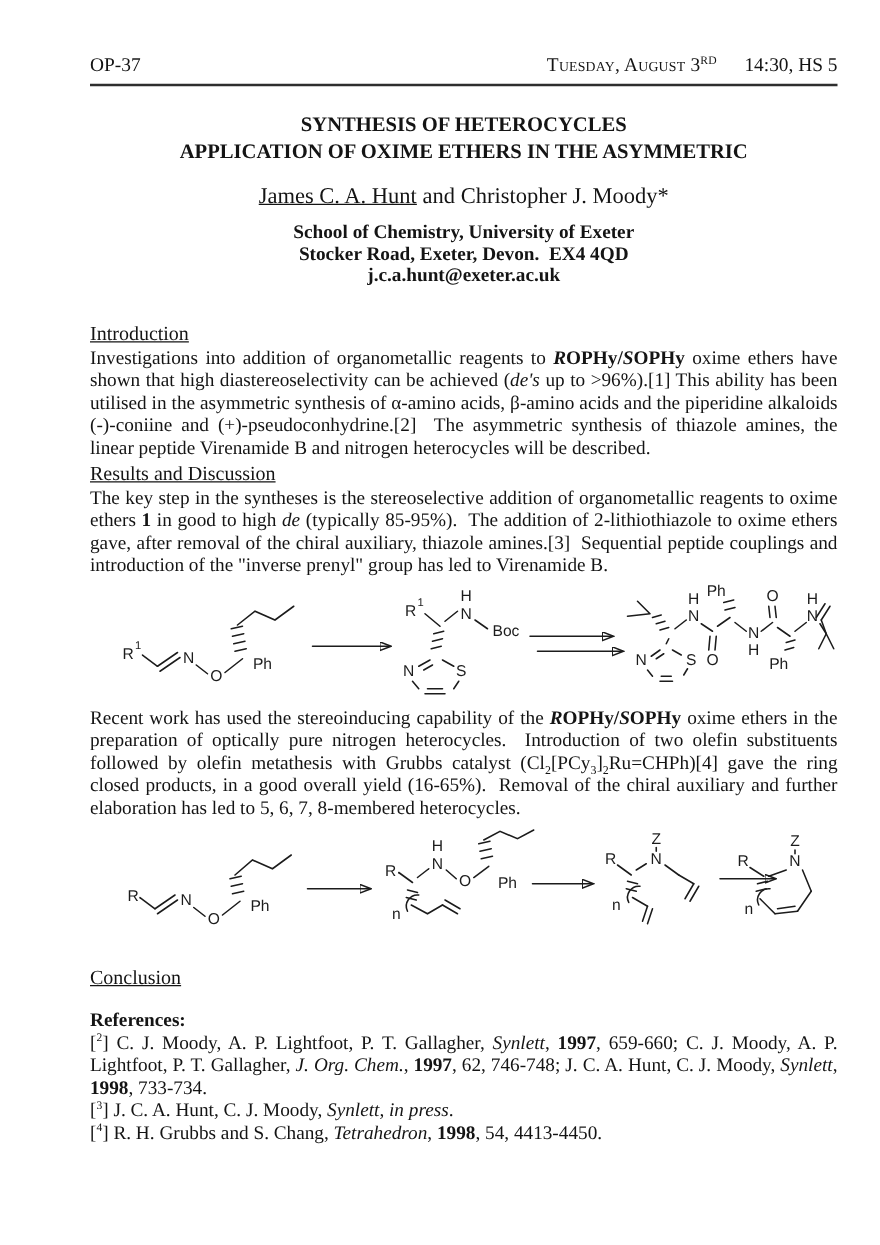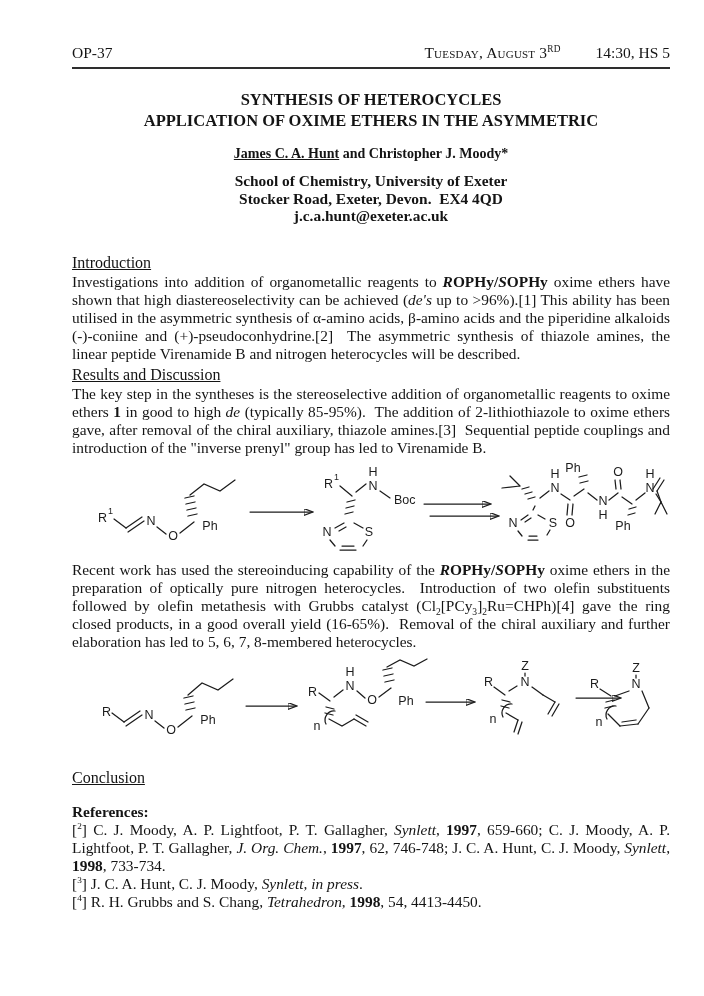--- a/index.html
+++ b/index.html
@@ -6,26 +6,26 @@
   body{
     width:704px;height:996px;background:#ffffff;color:#141414;
     font-family:"Liberation Serif", serif;overflow:hidden;
   }
   .page{padding:44px 34px 0 72px;width:598px;box-sizing:content-box;}
   
   .hdr{display:flex;justify-content:space-between;align-items:center;
        border-bottom:2.5px solid #2e2e2e;padding-bottom:5px;font-size:15.5px;}
   .hdr-right{white-space:nowrap;}
   .smallcaps{font-variant:small-caps;letter-spacing:0.2px;}
-  .hdr-time{margin-left:31px;}
+  .hdr-time{margin-left:18px;}
   sup{font-size:0.6em;vertical-align:super;line-height:0;}
   sub{font-size:0.62em;vertical-align:sub;line-height:0;}
   
   .title{margin-top:20px;text-align:center;font-weight:bold;font-size:16.5px;line-height:21px;}
-  .authors{margin-top:15px;text-align:center;font-size:14px;font-weight:bold;}
+  .authors{margin-top:15px;text-align:center;font-size:18px;}
   .u{text-decoration:underline;}
   .affil{margin-top:10px;text-align:center;font-size:15.4px;line-height:17.5px;font-weight:bold;}
   
   .sect-head{font-size:16px;line-height:19px;margin-top:28px;}
   .sect-head span{text-decoration:underline;}
   .tight{margin-top:2px;}
   p.body{font-size:15.4px;line-height:18px;text-align:justify;margin:1px 0 0 0;}
   .rt-b{font-weight:bold;}
   .rt-i{font-style:italic;}
   .rt-bi{font-weight:bold;font-style:italic;}

